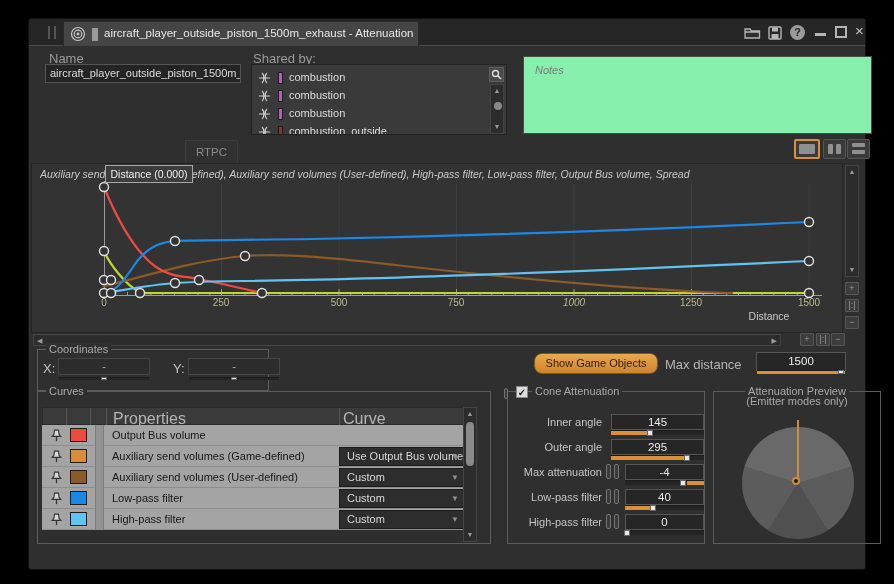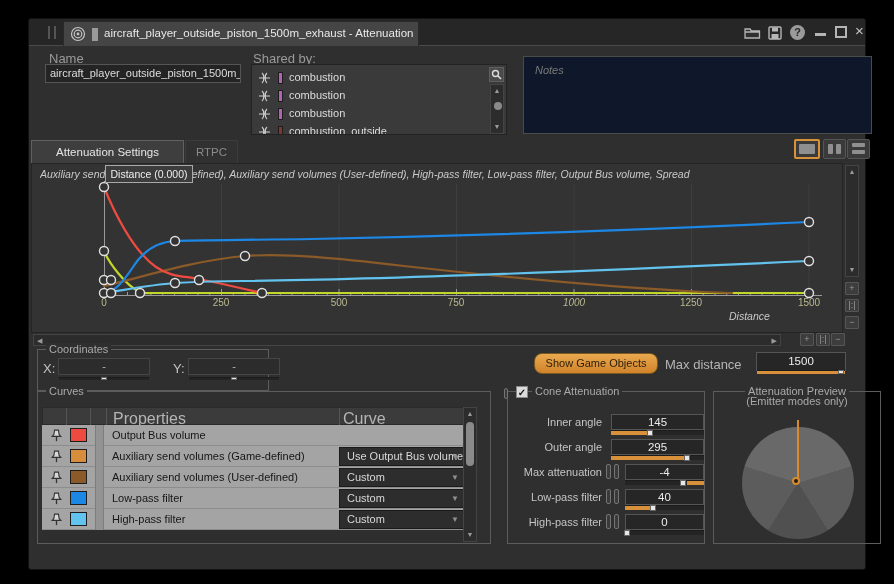--- a/index.html
+++ b/index.html
@@ -25,21 +25,21 @@
   .input { background:#242424; border:1px solid #555; color:#dcdcdc; font-size:11px;
            line-height:17px; padding:0 4px; white-space:nowrap; overflow:hidden; }
   #shared-list { background:#3a3a3a; border:1px solid #222; overflow:hidden; }
   .sh-row { position:absolute; left:0; width:100%; height:18px; }
   .sh-row .glyph { position:absolute; left:6px; top:3px; }
   .chip { position:absolute; left:26px; top:3px; width:5px; height:12px; border:1px solid #1d1d1d; }
   .sh-label { position:absolute; left:37px; top:2px; color:#dcdcdc; font-size:11px; }
   .sq-btn { background:#4a4a4a; border:1px solid #5f5f5f; display:flex; align-items:center; justify-content:center; }
   .sb-track { background:#2c2c2c; border:1px solid #444; }
   .arr { color:#9a9a9a; font-size:7px; line-height:10px; text-align:center; width:100%; position:absolute; }
-  #notes-box { background:#0f172a; border:1px solid #4a4a4a; }
+  #notes-box { background:#86efac; border:1px solid #4a4a4a; }
   .placeholder { color:#7a7a7a; font-size:11px; font-style:italic; }
 
   
   .tab { position:absolute; top:139px; height:23px; text-align:center; font-size:11.5px; line-height:22px; }
   .tab.active { background:#3e3e3e; color:#e5e5e5; border:1px solid #606060; border-bottom:none; }
   .tab.inactive { background:#313131; color:#8a8a8a; border:1px solid #3c3c3c; border-bottom:none; }
   .layoutbtn { position:absolute; top:139px; height:20px; background:#3a3a3a; border:1px solid #555;
                border-radius:2px; }
   .layoutbtn.on { border:2px solid #d8923a; }
   .lb-pane { position:absolute; background:#8f8f8f; border-radius:1px; }
@@ -47,22 +47,22 @@
   
   #graph-wrap { position:absolute; left:2px; top:144px; width:812px; height:170px;
                 background:#333; border:1px solid #242424; }
   #graph-legend { position:absolute; left:8px; top:4px; width:772px; color:#c9c9c9; font-size:10.5px;
                   font-style:italic; white-space:nowrap; overflow:hidden; z-index:2; }
   #graph-tooltip { position:absolute; left:73px; top:1px; width:88px; height:18px; z-index:3;
                    background:#3c3c3c; border:1px solid #a8a8a8; color:#eee; font-size:10.5px;
                    text-align:center; line-height:16px; }
   #curves-svg { position:absolute; left:0; top:0; z-index:1; }
   .tick { position:absolute; top:133px; width:40px; text-align:center; font-size:10px; color:#b9b98f; }
-  #x-axis-label { position:absolute; left:697px; top:146px; width:80px; text-align:left;
-                  color:#c9c9c9; font-size:10.5px; font-style:italic; }
+  #x-axis-label { position:absolute; left:697px; top:146px; width:80px; text-align:center;
+                  color:#c9c9c9; font-size:10.5px; }
   .mini-btn { position:absolute; width:14px; height:13px; background:#3d3d3d; border:1px solid #565656;
               color:#9a9a9a; font-size:9px; text-align:center; line-height:11px; border-radius:1px; }
 
   
   .fs { position:absolute; border:1px solid #5c5c5c; }
   .leg { position:absolute; top:-7px; left:8px; background:#2f2f2f; padding:0 3px;
          font-size:11px; color:#a9a9a9; white-space:nowrap; }
 
   
   .coord-field { position:absolute; height:17px; background:#2c2c2c; border:1px solid #454545;
@@ -179,21 +179,20 @@
       <div class="arr" style="top:1px;">▲</div>
       <div class="abs" style="left:3px;top:17px;width:8px;height:8px;border-radius:50%;background:#8a8a8a;"></div>
       <div class="arr" style="bottom:1px;">▼</div>
     </div>
   </div>
 
   <div id="notes-box" class="abs" style="left:494px;top:37px;width:349px;height:78px;">
     <div class="placeholder abs" style="left:11px;top:7px;">Notes</div>
   </div>
 
-  <div class="tab active" style="left:2px;top:121px;width:153px;">Attenuation Settings</div>
   <div class="tab inactive" style="left:156px;top:121px;width:53px;">RTPC</div>
 
   <div class="layoutbtn on" style="left:765px;top:120px;width:26px;">
     <div class="lb-pane" style="left:3px;top:3px;width:16px;height:10px;"></div>
   </div>
   <div class="layoutbtn" style="left:794px;top:120px;width:23px;">
     <div class="lb-pane" style="left:4px;top:4px;width:5px;height:10px;"></div>
     <div class="lb-pane" style="left:12px;top:4px;width:5px;height:10px;"></div>
   </div>
   <div class="layoutbtn" style="left:818px;top:120px;width:23px;">

